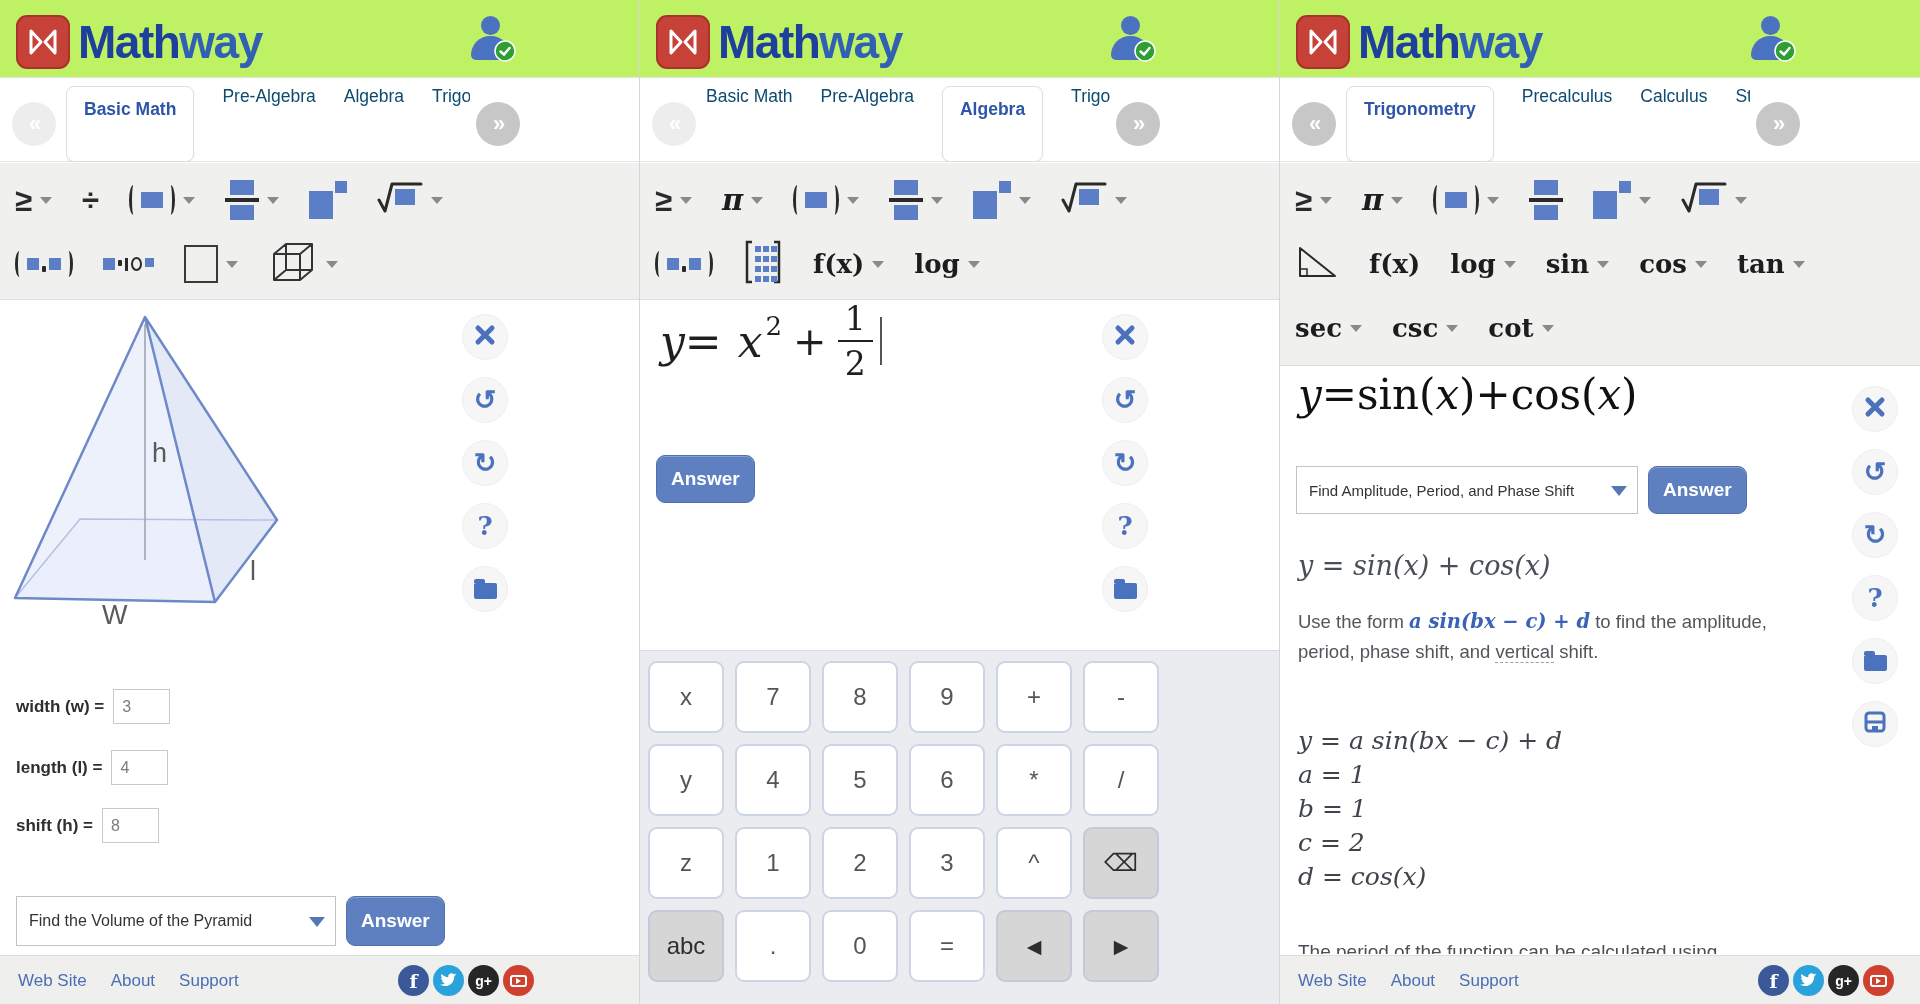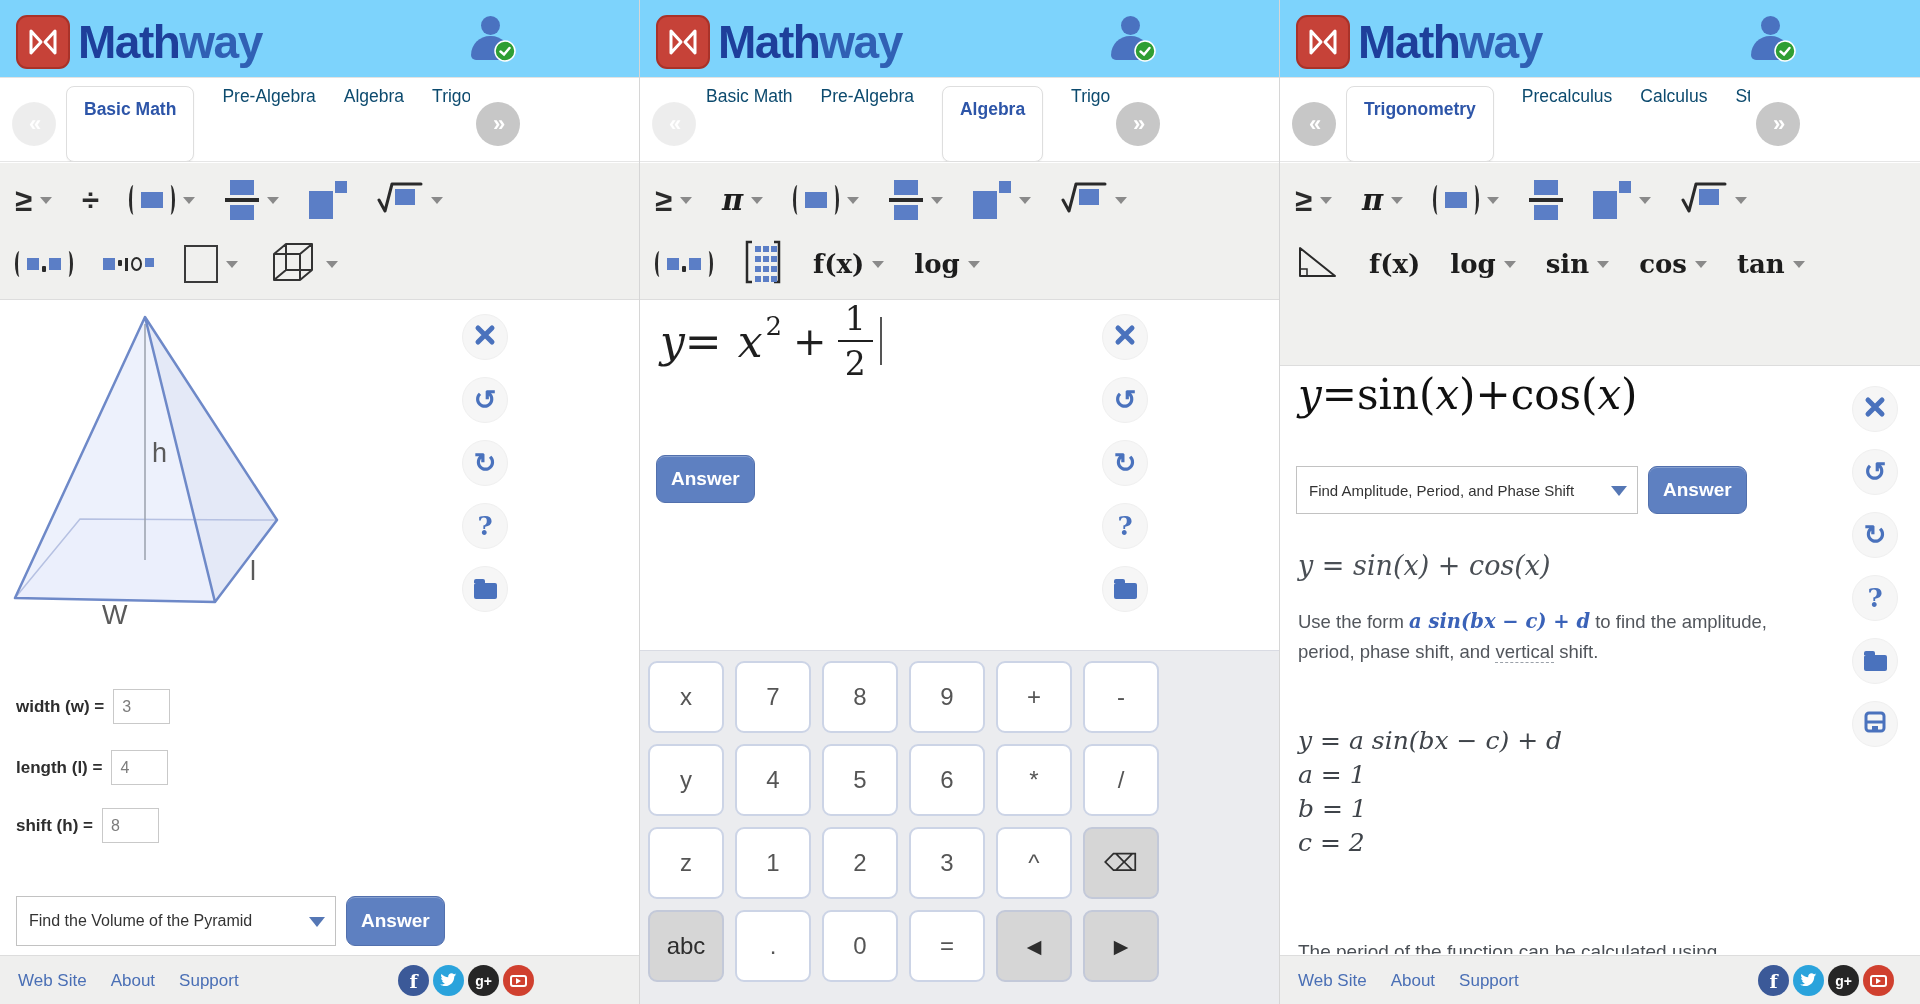--- a/index.html
+++ b/index.html
@@ -4,21 +4,21 @@
 <style>
   *{box-sizing:border-box;margin:0;padding:0}
   html,body{width:1920px;height:1004px;overflow:hidden;background:#fff;
     font-family:"Liberation Sans",sans-serif}
   .panels{display:flex;width:1920px;height:1004px}
   .panel{position:relative;width:640px;height:1004px;background:#fff;overflow:hidden;
     border-right:1px solid #d6d6d6}
   .panel:last-child{border-right:none}
 
   
-  .header{position:absolute;top:0;left:0;right:0;height:78px;background:#7dd3fc;
+  .header{position:absolute;top:0;left:0;right:0;height:78px;background:#bef264;
     border-bottom:1px solid #e3e3e2}
   .logo{position:absolute;left:16px;top:15px;display:flex;align-items:center;gap:8px}
   .logo-box{width:54px;height:54px;border-radius:11px;background:#c64238;
     border:2px solid #a93229;display:flex;align-items:center;justify-content:center}
   .logo-text{font-size:46px;font-weight:bold;letter-spacing:-1.5px;color:#1e3f9b}
   .logo-text .way{color:#3060b4}
   .account{position:absolute;left:468px;top:16px;width:48px;height:50px;cursor:pointer}
   .person-head{position:absolute;left:13px;top:0;width:19px;height:19px;border-radius:50%;background:#4a72c0}
   .person-body{position:absolute;left:3px;top:20px;width:39px;height:24px;
     border-radius:19px 19px 5px 5px;background:#4a72c0}
@@ -625,20 +625,34 @@
           </div>
         <div class="tb-btn">
             <span class="gser">cos</span>
             <span class="caret"></span>
           </div>
         <div class="tb-btn">
             <span class="gser">tan</span>
             <span class="caret"></span>
           </div>
       </div>
+      <div class="tb-row">
+        <div class="tb-btn">
+            <span class="gser">sec</span>
+            <span class="caret"></span>
+          </div>
+        <div class="tb-btn">
+            <span class="gser">csc</span>
+            <span class="caret"></span>
+          </div>
+        <div class="tb-btn">
+            <span class="gser">cot</span>
+            <span class="caret"></span>
+          </div>
+      </div>
     </div>
 
     <div class="eq-right">
       <span class="it">y</span>
         <span>=</span>
         <span>sin</span>
         <span>(</span>
         <span class="it">x</span>
         <span>)</span>
         <span>+</span>
@@ -685,20 +699,21 @@
 
     <div class="sol-restate">y = sin(x) + cos(x)</div>
     <div class="sol-para">
       <span>Use the form </span><span class="math">a sin(bx − c) + d</span><span> to find the amplitude, period, phase shift, and </span><span class="gloss">vertical</span><span> shift.</span>
     </div>
     <div class="sol-lines">
       <div>y = a sin(bx − c) + d</div>
       <div>a = 1</div>
       <div>b = 1</div>
       <div>c = 2</div>
+      <div>d = cos(x)</div>
     </div>
     <div class="sol-clip">The period of the function can be calculated using</div>
 
     <div class="footer">
       <div class="flinks">
         <span class="flink">Web Site</span>
         <span class="flink">About</span>
         <span class="flink">Support</span>
       </div>
       <div class="socials">

